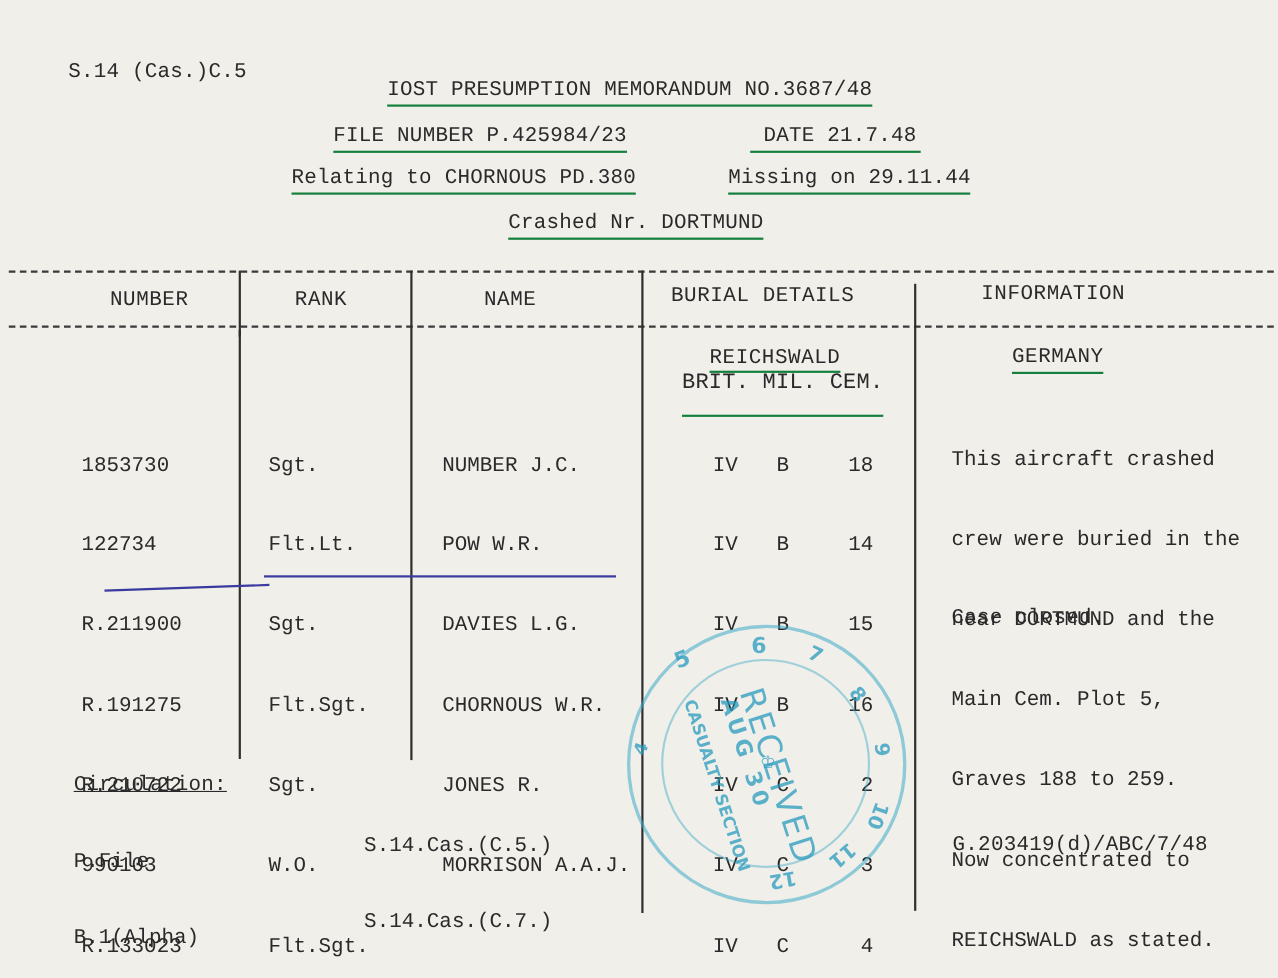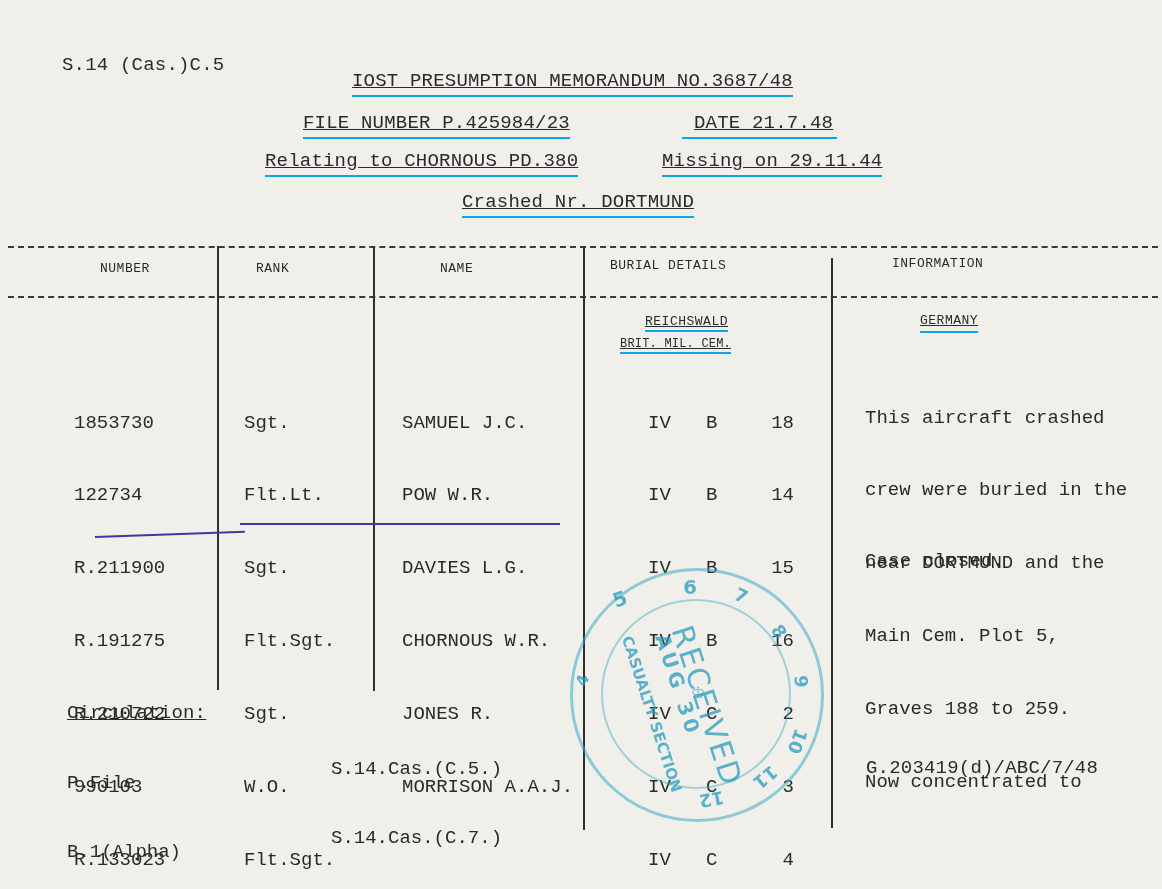--- a/index.html
+++ b/index.html
@@ -4,24 +4,24 @@
 <style>
   html, body { margin:0; padding:0; }
   body {
     width:1162px; height:889px; overflow:hidden; position:relative;
     background:#f1efea;
     font-family:"Liberation Mono","DejaVu Sans Mono",monospace;
     color:#2a2a2a;
   }
   .abs { position:absolute; white-space:pre; }
   .t { font-size:19px; letter-spacing:0.2px; }
-  .u { border-bottom:2px solid #0ea5e9; padding-bottom:3px;text-decoration:underline; }
+  .u { border-bottom:2px solid #15803d; padding-bottom:3px; }
   .hline { position:absolute; height:0; border-top:2px dashed #3a3a3a; }
   .vline { position:absolute; width:0; border-left:2px solid #2e2e2e; }
-  .hdr { font-size:13px; letter-spacing:0.5px; }
+  .hdr { font-size:19px; letter-spacing:0.5px; }
   .row { position:absolute; font-size:19px; white-space:pre; line-height:24.3px; }
   .stamp {
     position:absolute; left:570px; top:568px; width:248px; height:248px;
     border-radius:50%; border:3px solid rgba(60,170,200,0.55);
     color:rgba(40,155,190,0.75);
   }
   .stamp-inner {
     position:absolute; left:28px; top:28px; width:186px; height:186px;
     border-radius:50%; border:2px solid rgba(60,170,200,0.45);
   }
@@ -41,27 +41,27 @@
 
 <div class="hline" style="left:8px;top:246px;width:1150px;"></div>
 <div class="hline" style="left:8px;top:296px;width:1150px;"></div>
 <div class="vline" style="left:217px;top:246px;height:60px;"></div>
 <div class="vline" style="left:217px;top:300px;height:390px;"></div>
 <div class="vline" style="left:373px;top:246px;height:445px;"></div>
 <div class="vline" style="left:583px;top:246px;height:584px;"></div>
 <div class="vline" style="left:831px;top:258px;height:570px;"></div>
 
 <div class="abs hdr" style="left:100px;top:261px;">NUMBER</div>
-<div class="abs hdr" style="left:256px;top:261px;text-align:center;">RANK</div>
+<div class="abs hdr" style="left:268px;top:261px;text-align:center;">RANK</div>
 <div class="abs hdr" style="left:440px;top:261px;">NAME</div>
 <div class="abs hdr" style="left:610px;top:258px;">BURIAL DETAILS</div>
 <div class="abs hdr" style="left:892px;top:256px;">INFORMATION</div>
 
 <div class="abs hdr u" style="left:645px;top:314px;padding-bottom:1px;">REICHSWALD</div>
-<div class="abs t u" style="left:620px;top:337px;padding-bottom:1px;font-size:12px;">BRIT. MIL. CEM.</div>
+<div class="abs t u" style="left:620px;top:337px;padding-bottom:17px;font-size:20px;">BRIT. MIL. CEM.</div>
 <div class="abs hdr u" style="left:920px;top:313px;">GERMANY</div>
 
 <div class="row" style="left:74px;top:362px;">
   <div>1853730</div>
   <div>122734</div>
   <div>R.211900</div>
   <div>R.191275</div>
   <div>R.210722</div>
   <div>990103</div>
   <div>R.133023</div>
@@ -71,21 +71,21 @@
   <div>Sgt.</div>
   <div>Flt.Lt.</div>
   <div>Sgt.</div>
   <div>Flt.Sgt.</div>
   <div>Sgt.</div>
   <div>W.O.</div>
   <div>Flt.Sgt.</div>
 </div>
 
 <div class="row" style="left:402px;top:362px;">
-  <div>SAMUEL J.C.</div>
+  <div>NUMBER J.C.</div>
   <div>POW W.R.</div>
   <div>DAVIES L.G.</div>
   <div>CHORNOUS W.R.</div>
   <div>JONES R.</div>
   <div>MORRISON A.A.J.</div>
 </div>
 
 <div class="row" style="left:648px;top:362px;">
   <div>IV</div>
   <div>IV</div>
@@ -114,20 +114,21 @@
   <div>4</div>
 </div>
 
 <div class="row" style="left:865px;top:357px;">
   <div>This aircraft crashed</div>
   <div>crew were buried in the</div>
   <div>near DORTMUND and the</div>
   <div>Main Cem. Plot 5,</div>
   <div>Graves 188 to 259.</div>
   <div>Now concentrated to</div>
+  <div>REICHSWALD as stated.</div>
 </div>
 <div class="abs t" style="left:865px;top:550px;">Case closed.</div>
 
 <div class="strike" style="left:95px;top:536px;width:150px;transform:rotate(-2deg);transform-origin:left;"></div>
 <div class="strike" style="left:240px;top:523px;width:320px;"></div>
 
 <div class="abs t" style="left:67px;top:702px;text-decoration:underline;">Circulation:</div>
 <div class="row" style="left:67px;top:726px;line-height:23px;">
   <div>P.File</div>
   <div>B.1(Alpha)</div>

